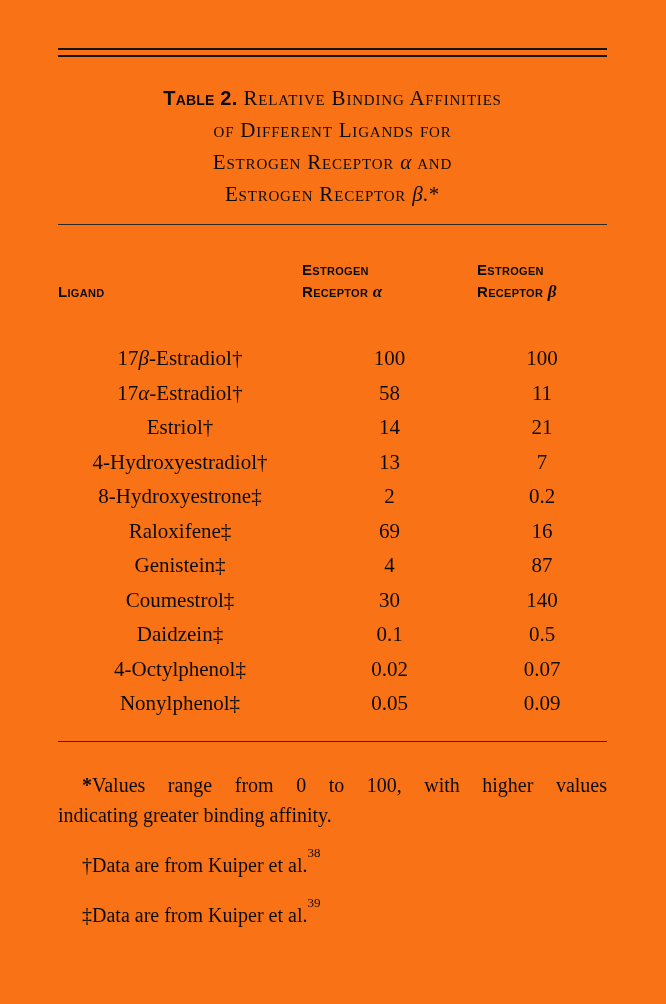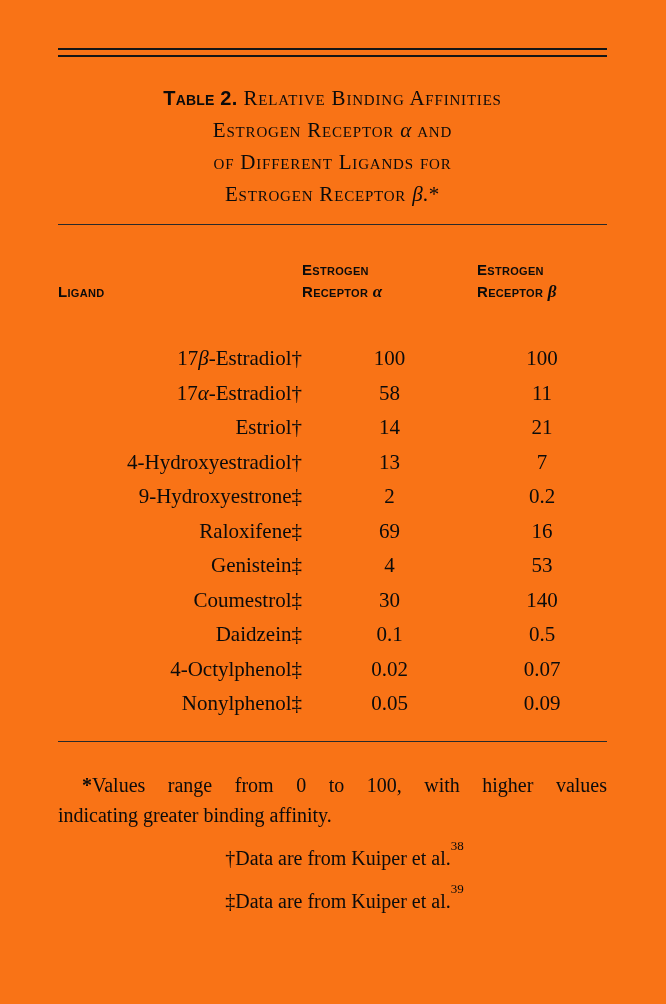--- a/index.html
+++ b/index.html
@@ -69,55 +69,55 @@
     font-size: 17px;
     letter-spacing: 0;
   }
 
   tbody td {
     font-size: 21px;
     line-height: 34.5px;
     padding: 0;
     white-space: nowrap;
   }
-  td.ligand-cell { text-align: right; }
+  td.ligand-cell { text-align: center; }
   td.val-cell { text-align: center; }
   .lg-greek { font-style: italic; }
 
   .footnotes { margin-top: 14px; font-size: 20px; }
   .footnote { line-height: 30px; }
   .footnote .marker-bold { font-weight: bold; }
   .fn-line-justified {
     display: block;
     text-indent: 24px;
     text-align: justify;
     text-align-last: justify;
     margin-top: 28px;
   }
   .fn-line-plain { display: block; }
-  .fn-indented { text-indent: 24px; margin-top: 13px; text-align: center; }
+  .fn-indented { text-indent: 24px; margin-top: 20px; }
   sup.ref {
     font-size: 13px;
     line-height: 0;
     position: relative;
     top: -7px;
   }
 </style>
 </head>
 <body>
 
 <div class="page">
   <div class="content">
 
     <div class="rule-double"></div>
 
     <div class="table-title">
       <div><span class="title-tag">Table 2.</span> <span>Relative Binding Affinities</span></div>
+      <div><span>of Different Ligands for</span></div>
       <div><span>Estrogen Receptor </span><span class="greek-t">α</span><span> and</span></div>
-      <div><span>of Different Ligands for</span></div>
       <div><span>Estrogen Receptor </span><span class="greek-t">β</span><span>.*</span></div>
     </div>
 
     <div class="rule-single rule-after-title"></div>
 
     <table class="affinity">
       <colgroup>
         <col class="c-ligand">
           <col class="c-alpha">
           <col class="c-beta">
@@ -149,36 +149,36 @@
       </tr>
 
 
       <tr>
         <td class="ligand-cell"><span class="lg-pre">4-Hydroxyestradiol†</span><span class="lg-greek"></span><span class="lg-post"></span></td>
         <td class="val-cell">13</td>
         <td class="val-cell">7</td>
       </tr>
 
       <tr>
-        <td class="ligand-cell"><span class="lg-pre">9-Hydroxyestrone‡</span><span class="lg-greek"></span><span class="lg-post"></span></td>
+        <td class="ligand-cell"><span class="lg-pre">8-Hydroxyestrone‡</span><span class="lg-greek"></span><span class="lg-post"></span></td>
         <td class="val-cell">2</td>
         <td class="val-cell">0.2</td>
       </tr>
 
 
       <tr>
         <td class="ligand-cell"><span class="lg-pre">Raloxifene‡</span><span class="lg-greek"></span><span class="lg-post"></span></td>
         <td class="val-cell">69</td>
         <td class="val-cell">16</td>
       </tr>
 
       <tr>
         <td class="ligand-cell"><span class="lg-pre">Genistein‡</span><span class="lg-greek"></span><span class="lg-post"></span></td>
         <td class="val-cell">4</td>
-        <td class="val-cell">53</td>
+        <td class="val-cell">87</td>
       </tr>
 
       <tr>
         <td class="ligand-cell"><span class="lg-pre">Coumestrol‡</span><span class="lg-greek"></span><span class="lg-post"></span></td>
         <td class="val-cell">30</td>
         <td class="val-cell">140</td>
       </tr>
 
       <tr>
         <td class="ligand-cell"><span class="lg-pre">Daidzein‡</span><span class="lg-greek"></span><span class="lg-post"></span></td>

